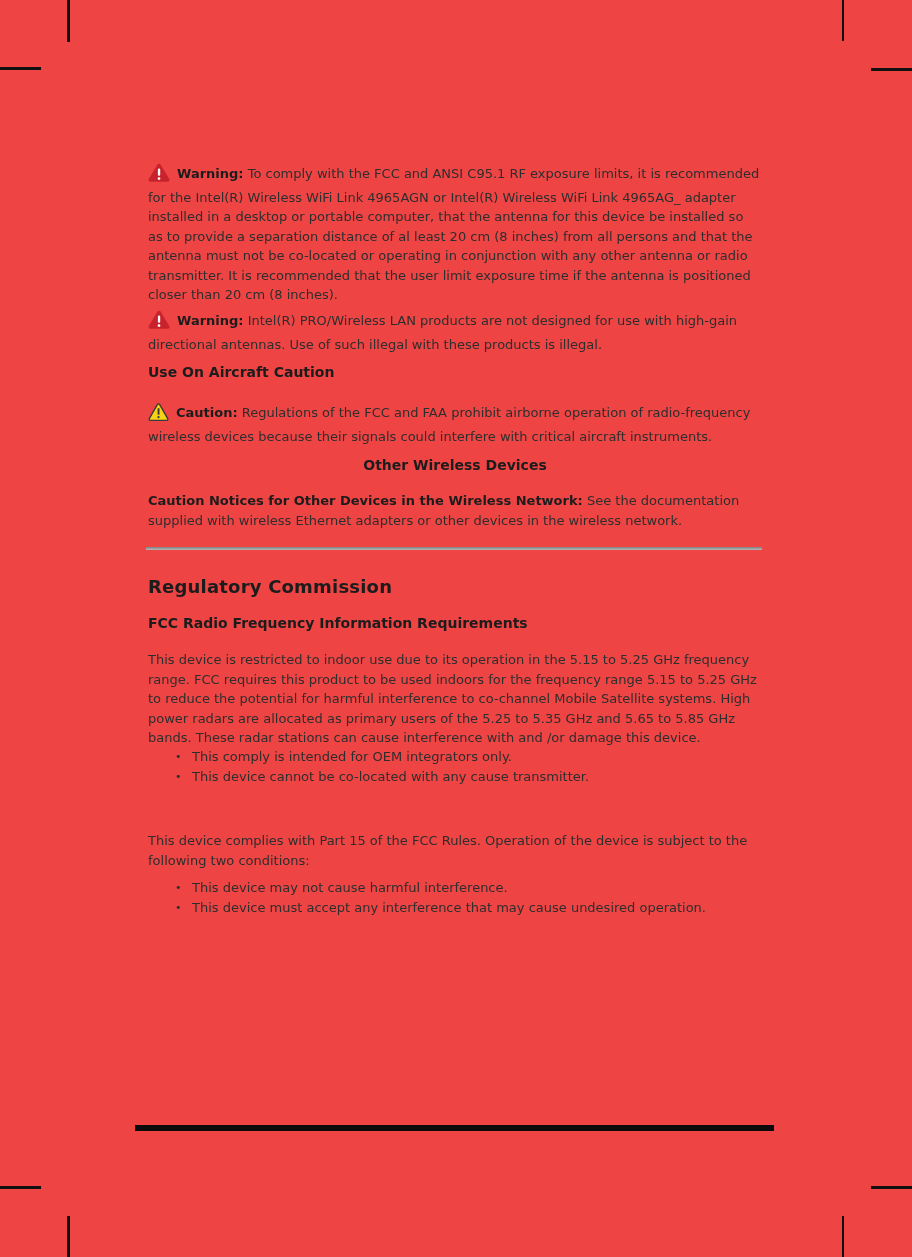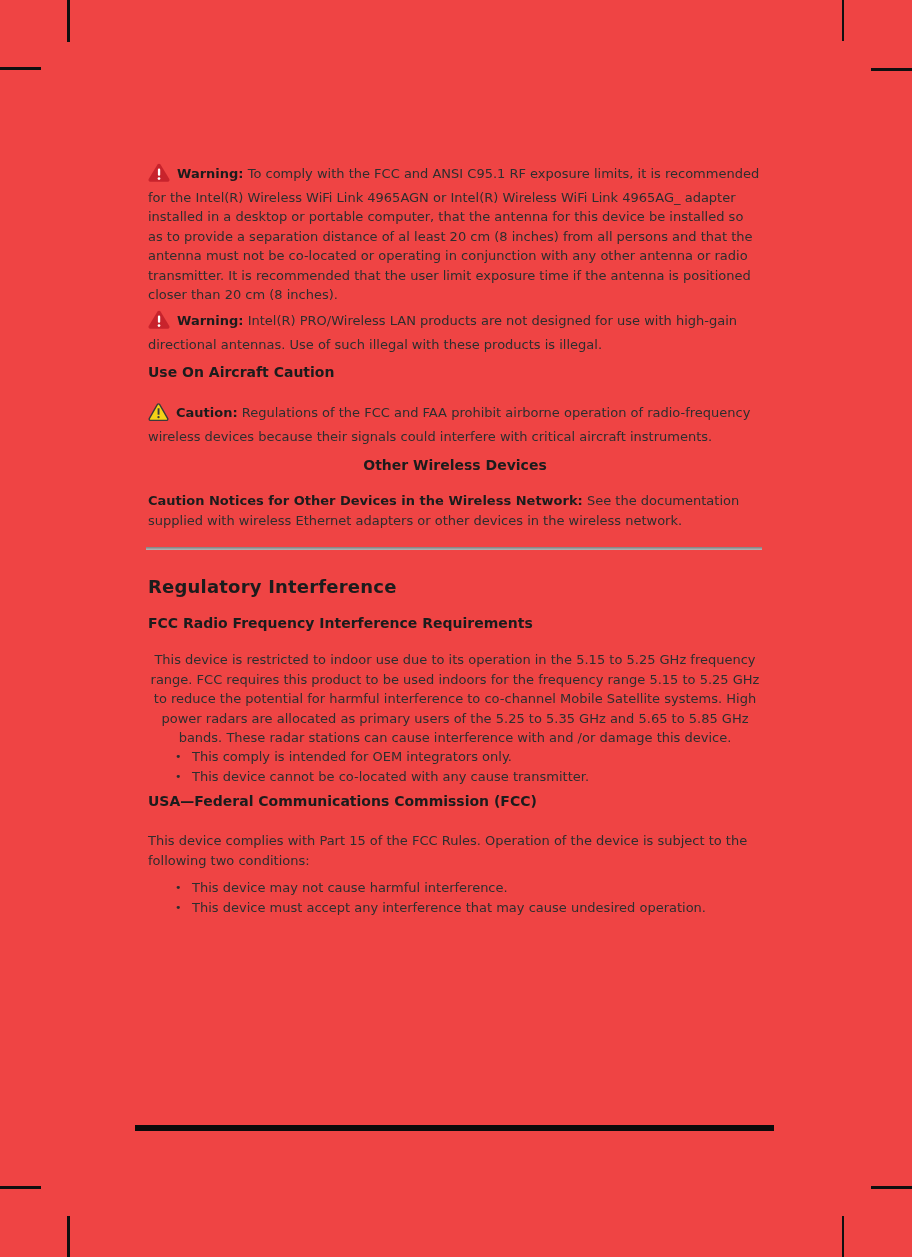--- a/index.html
+++ b/index.html
@@ -98,47 +98,44 @@
     <h3 class="sub">Other Wireless Devices</h3>
   </div>
 
   <div class="block" style="top:491px;">
     <p class="body"><strong>Caution Notices for Other Devices in the Wireless Network:</strong><span> See the documentation supplied with wireless Ethernet adapters or other devices in the wireless network.</span></p>
   </div>
 
   <div class="divider"></div>
 
   <div class="block" style="top:576px;">
-    <h1 class="main">Regulatory Interference</h1>
+    <h1 class="main">Regulatory Commission</h1>
   </div>
 
   <div class="block" style="top:615px;">
-    <h2 class="sub">FCC Radio Frequency Interference Requirements</h2>
+    <h2 class="sub">FCC Radio Frequency Information Requirements</h2>
   </div>
 
-  <div class="block" style="top:650px;text-align:center;">
+  <div class="block" style="top:650px;">
     <p class="body">This device is restricted to indoor use due to its operation in the 5.15 to 5.25 GHz frequency range. FCC requires this product to be used indoors for the frequency range 5.15 to 5.25 GHz to reduce the potential for harmful interference to co-channel Mobile Satellite systems. High power radars are allocated as primary users of the 5.25 to 5.35 GHz and 5.65 to 5.85 GHz bands. These radar stations can cause interference with and /or damage this device.</p>
   </div>
 
   <div class="block" style="top:747px;">
     <ul class="bullets">
       <li>
           <span class="dot">•</span>
           <span>This comply is intended for OEM integrators only.</span>
         </li>
       <li>
           <span class="dot">•</span>
           <span>This device cannot be co-located with any cause transmitter.</span>
         </li>
     </ul>
   </div>
 
-  <div class="block" style="top:793px;">
-    <h2 class="sub">USA—Federal Communications Commission (FCC)</h2>
-  </div>
 
   <div class="block" style="top:831px;">
     <p class="body">This device complies with Part 15 of the FCC Rules. Operation of the device is subject to the following two conditions:</p>
   </div>
 
   <div class="block" style="top:878px;">
     <ul class="bullets">
       <li>
           <span class="dot">•</span>
           <span>This device may not cause harmful interference.</span>

